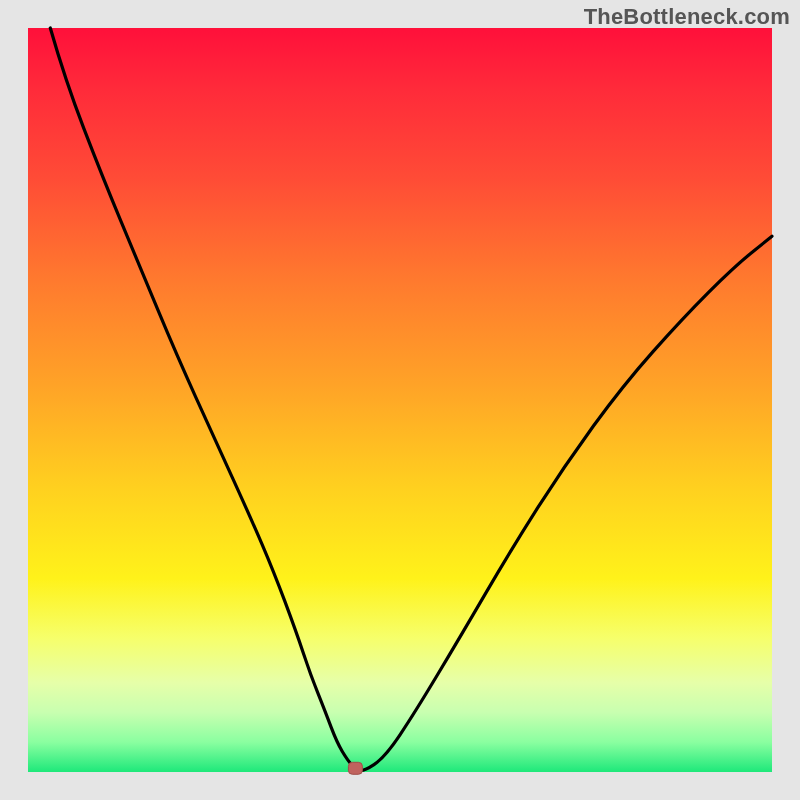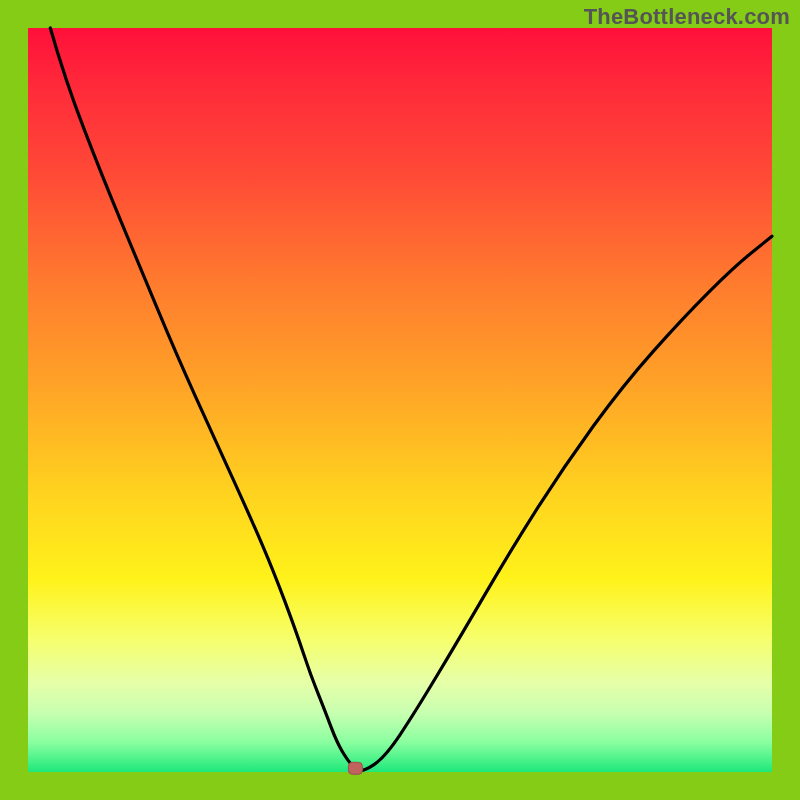--- a/index.html
+++ b/index.html
@@ -8,21 +8,21 @@
     width: 800px;
     height: 800px;
     background: #000;
     overflow: hidden;
     font-family: Arial, Helvetica, sans-serif;
   }
   .frame {
     position: relative;
     width: 800px;
     height: 800px;
-    background: #84cc16;
+    background: #e5e5e5;
   }
   .plot {
     position: absolute;
     left: 28px;
     top: 28px;
     width: 744px;
     height: 744px;
     
     background: linear-gradient(
       to bottom,

